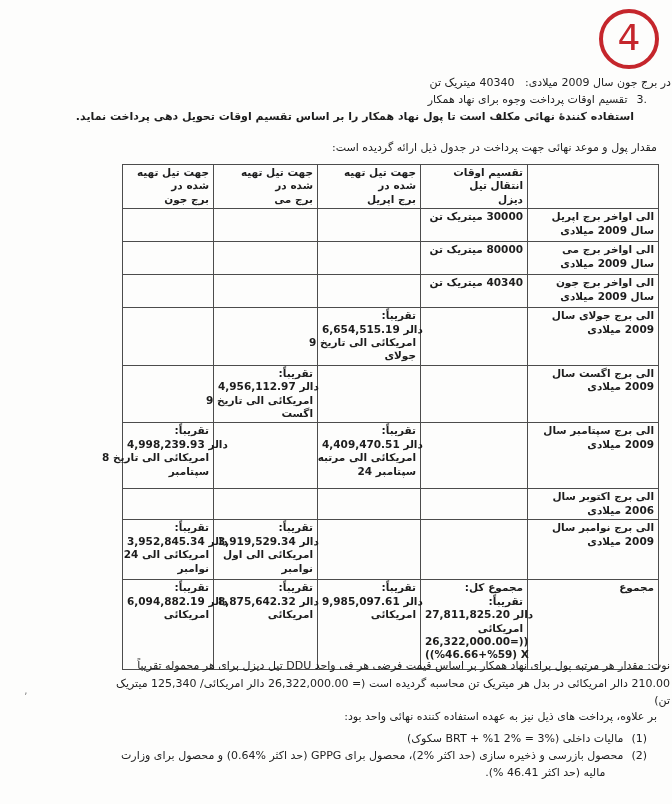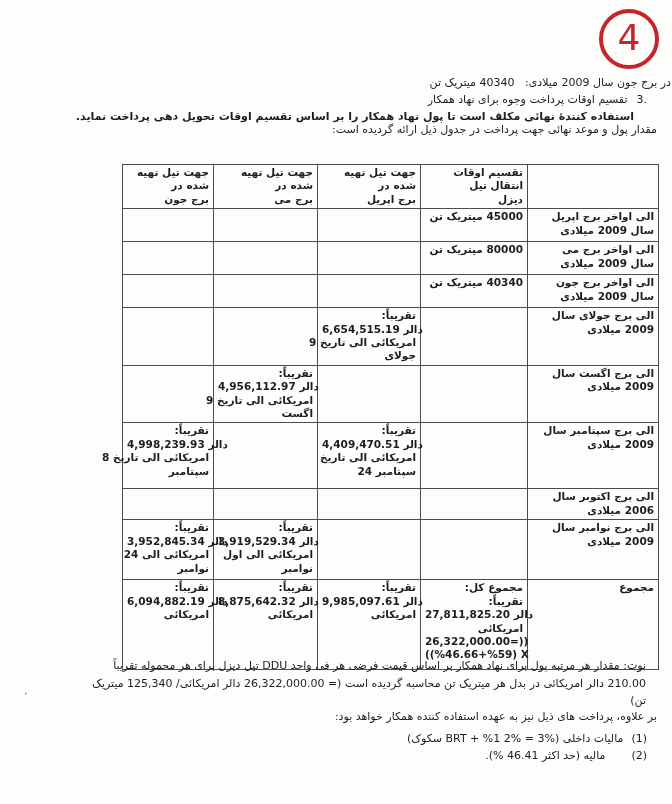--- a/index.html
+++ b/index.html
@@ -11,33 +11,33 @@
 
   
   .badge{left:599px;top:9px;width:52px;height:52px;border:4px solid #c5262c;border-radius:50%;
          display:flex;align-items:center;justify-content:center;}
   .badge span{color:#c5262c;font-size:36px;line-height:1;transform:translateY(-1px);}
 
   
   .l1{top:76px;right:1px;}
   .item{top:93px;right:25px;display:flex;direction:rtl;gap:9px;}
   .sub{top:110px;right:38px;font-weight:bold;}
-  .caption{top:123px;right:15px;}
+  .caption{top:141px;right:15px;}
 
   
   table{position:absolute;top:164px;left:122px;width:536px;border-collapse:collapse;
         table-layout:fixed;direction:rtl;font-size:10.5px;line-height:13.4px;}
   th,td{border:1px solid #4c4c4c;vertical-align:top;padding:1px 4px 2px;text-align:right;
         font-weight:bold;white-space:pre-line;}
   thead tr{height:28px;}
   .ln{white-space:nowrap;}
   .ln[dir="ltr"]{direction:ltr;}
 
   
-  .note{top:657px;right:26px;white-space:pre;text-align:right;direction:rtl;line-height:17.5px;margin-left:24px;}
+  .note{top:657px;right:2px;white-space:pre;text-align:right;direction:rtl;line-height:17.5px;margin-left:24px;}
   .additional{top:710px;right:15px;}
   .fn{display:flex;direction:rtl;gap:8px;line-height:16.5px;}
   .fn1{top:731px;right:25px;}
   .fn2{top:748px;right:25px;}
   .fntxt div{white-space:nowrap;text-align:right;}
   .ind{padding-right:18px;}
   .artifact{left:24px;top:690px;color:#8a8a8a;font-size:11px;}
 </style>
 </head>
 <body>
@@ -77,21 +77,21 @@
           <th>جهت تیل تهیه شده در
 برج می</th>
           <th>جهت تیل تهیه شده در
 برج جون</th>
         </tr>
       </thead>
     <tbody id="tbody">
         <tr style="height: 33px;">
           <td>الی اواخر برج اپریل
 سال 2009 میلادی</td>
-          <td><div class="ln">45000 میتریک تن</div></td>
+          <td><div class="ln">30000 میتریک تن</div></td>
           <td></td>
           <td></td>
           <td></td>
         </tr>
         <tr style="height: 33px;">
           <td>الی اواخر برج می
 سال 2009 میلادی</td>
           <td><div class="ln">80000 میتریک تن</div></td>
           <td></td>
           <td></td>
@@ -118,21 +118,21 @@
 2009 میلادی</td>
           <td></td>
           <td></td>
           <td><div class="ln">تقریباً:</div><div class="ln" dir="ltr">4,956,112.97 دالر</div><div class="ln">امریکائی الی تاریخ 9</div><div class="ln">اگست</div></td>
           <td></td>
         </tr>
         <tr style="height: 66px;">
           <td>الی برج سپتامبر سال
 2009 میلادی</td>
           <td></td>
-          <td><div class="ln">تقریباً:</div><div class="ln" dir="ltr">4,409,470.51 دالر</div><div class="ln">امریکائی الی تاریخ</div><div class="ln" dir="ltr">24 سپتامبر</div></td>
+          <td><div class="ln">تقریباً:</div><div class="ln" dir="ltr">4,409,470.51 دالر</div><div class="ln">امریکائی الی مرتبه</div><div class="ln" dir="ltr">24 سپتامبر</div></td>
           <td></td>
           <td><div class="ln">تقریباً:</div><div class="ln" dir="ltr">4,998,239.93 دالر</div><div class="ln">امریکائی الی تاریخ 8</div><div class="ln">سپتامبر</div></td>
         </tr>
         <tr style="height: 28px;">
           <td>الی برج اکتوبر سال
 2006 میلادی</td>
           <td></td>
           <td></td>
           <td></td>
           <td></td>
@@ -152,29 +152,30 @@
           <td><div class="ln">تقریباً:</div><div class="ln" dir="ltr">8,875,642.32 دالر</div><div class="ln">امریکائی</div></td>
           <td><div class="ln">تقریباً:</div><div class="ln" dir="ltr">6,094,882.19 دالر</div><div class="ln">امریکائی</div></td>
         </tr>
       </tbody>
   </table>
 
   <div class="abs note">نوت: مقدار هر مرتبه پول برای نهاد همکار بر اساس قیمت فرضی هر فی واحد DDU تیل دیزل برای هر محموله تقریباً
 210.00 دالر امریکائی در بدل هر میتریک تن محاسبه گردیده است (= 26,322,000.00 دالر امریکائی/ 125,340 میتریک
 تن)</div>
 
-  <div class="abs rtl nw additional">بر علاوه، پرداخت های ذیل نیز به عهده استفاده کننده همکار خواهد بود:</div>
+  <div class="abs rtl nw additional">بر علاوه، پرداخت های ذیل نیز به عهده استفاده کننده نهائی واحد بود:</div>
 
   <div class="abs fn fn1">
     <bdo dir="ltr">(1)</bdo>
     <span class="rtl nw">مالیات داخلی (%3 = %2 BRT + %1 سکوک)</span>
   </div>
 
   <div class="abs fn fn2">
     <bdo dir="ltr">(2)</bdo>
     <div class="fntxt rtl">
+      <div>محصول بازرسی و ذخیره سازی (حد اکثر %2)، محصول برای GPPG (حد اکثر %0.64) و محصول برای وزارت</div>
       <div class="ind">مالیه (حد اکثر 46.41 %).</div>
     </div>
   </div>
 
   <div class="abs artifact">٬</div>
 
 </div>
 
 </body></html>

